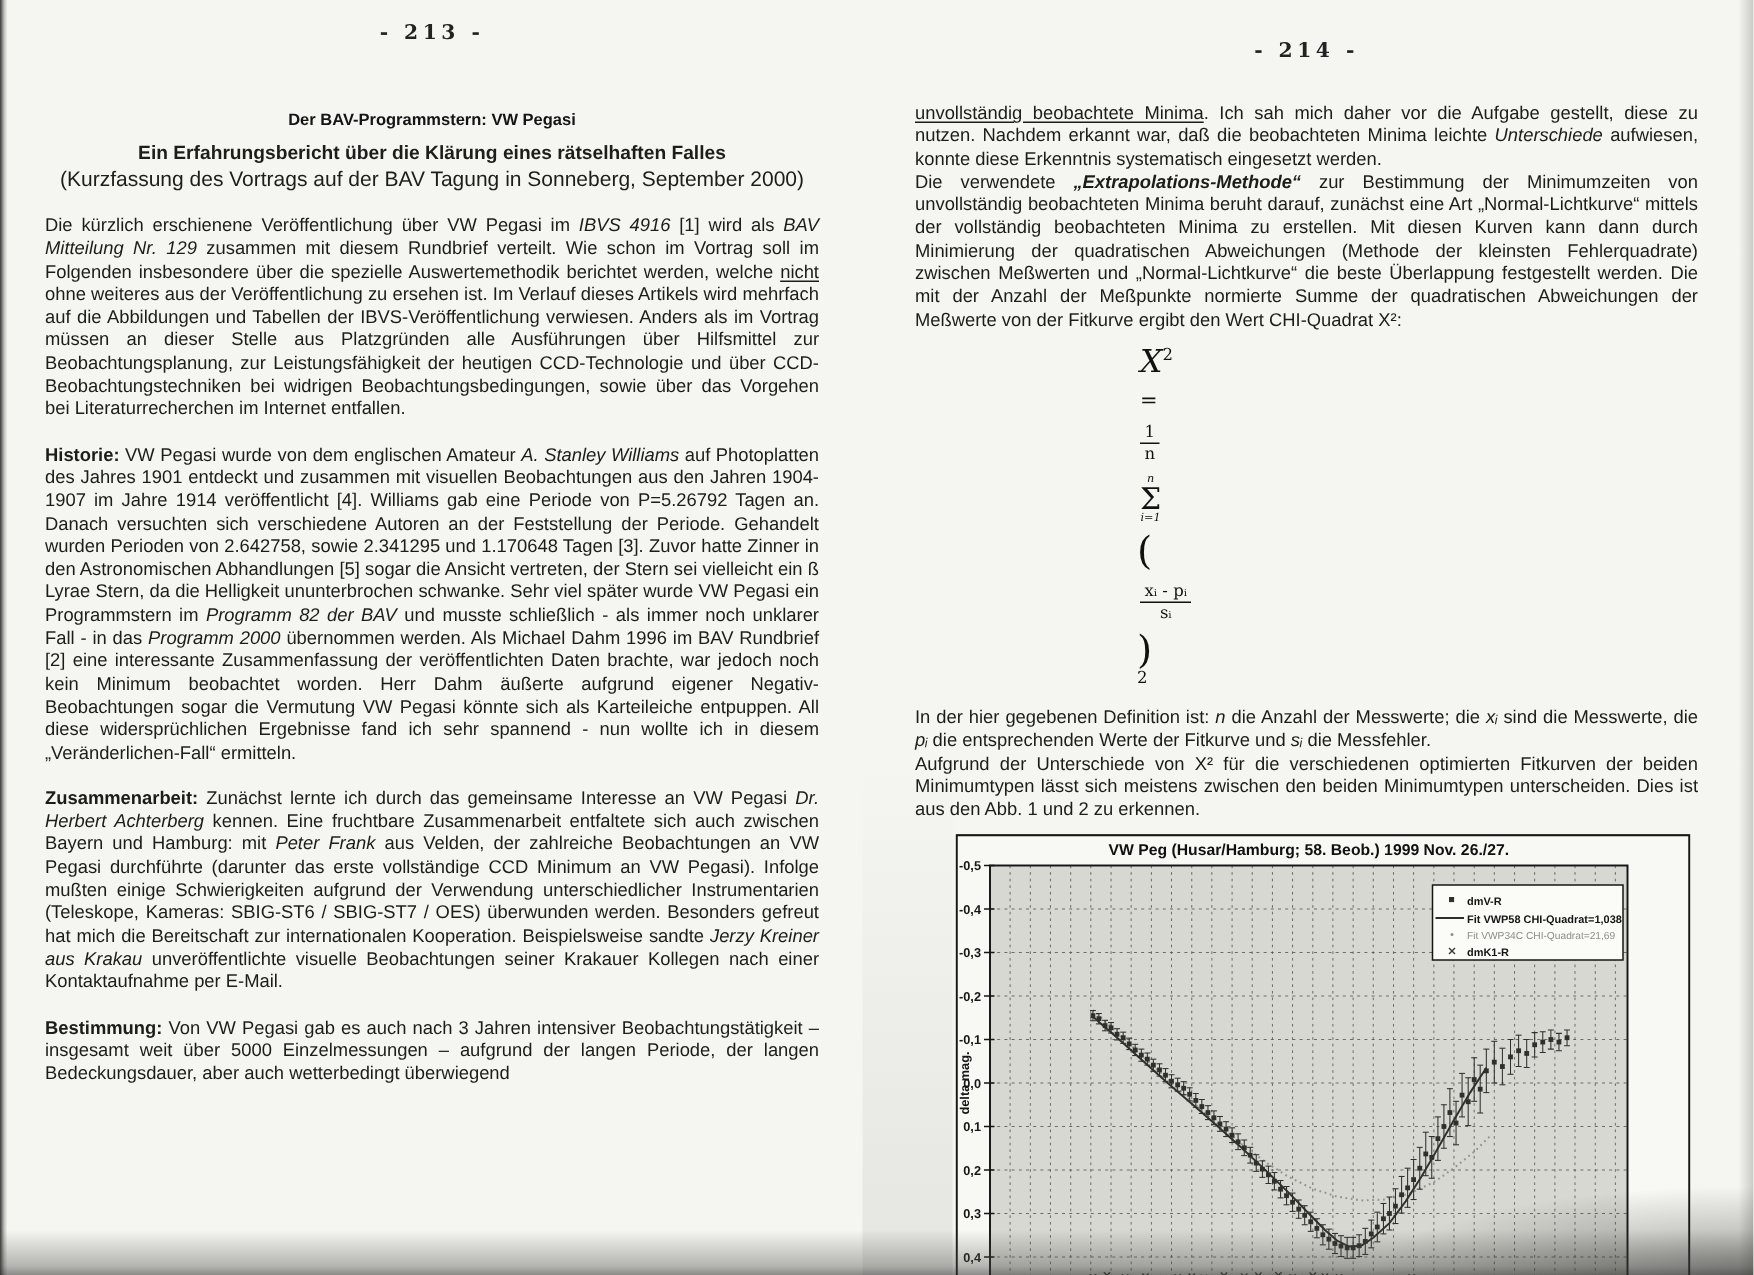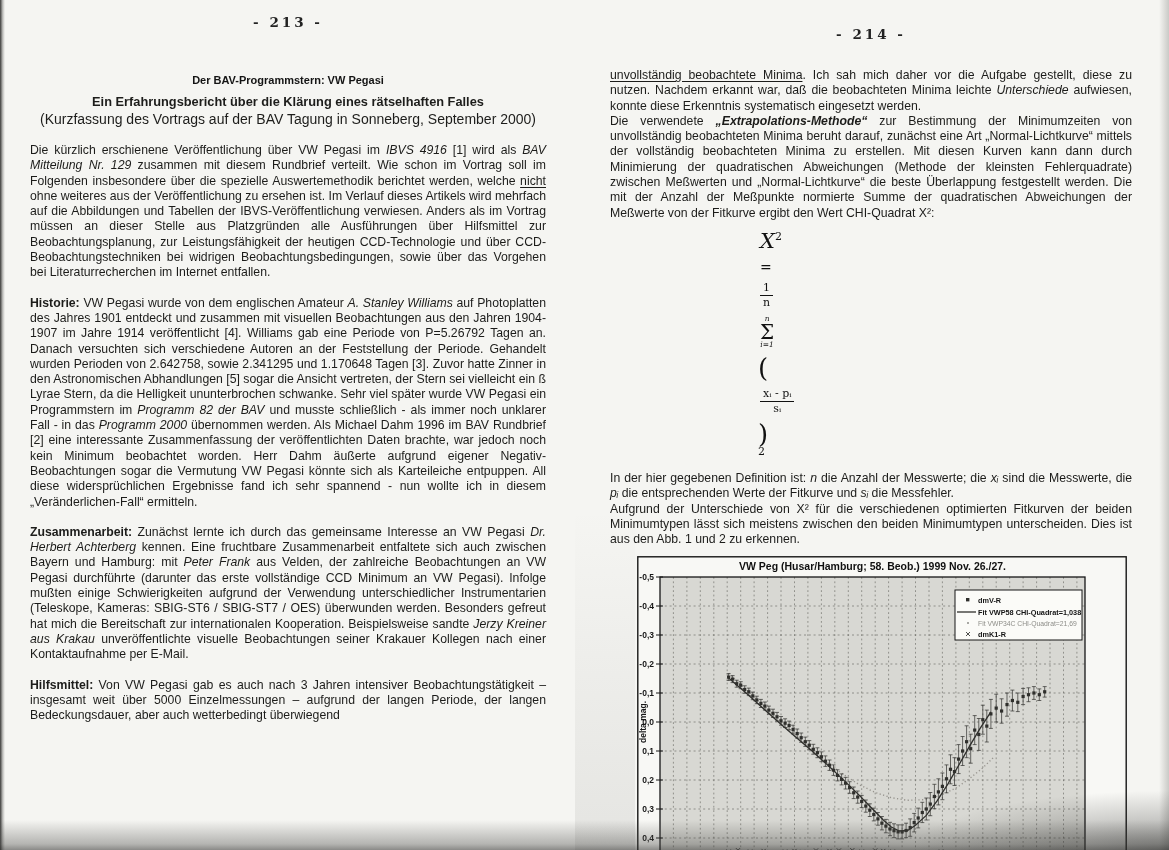--- a/index.html
+++ b/index.html
@@ -88,21 +88,21 @@
 <body>
 
 <div class="page page-left">
   <div class="pagenum">- 213 -</div>
   <h1 class="title">Der BAV-Programmstern: VW Pegasi</h1>
   <div class="subtitle">Ein Erfahrungsbericht über die Klärung eines rätselhaften Falles</div>
   <div class="subtitle-note">(Kurzfassung des Vortrags auf der BAV Tagung in Sonneberg, September 2000)</div>
   <p class="body" style="margin-top:16px">Die kürzlich erschienene Veröffentlichung über VW Pegasi im <i>IBVS 4916</i> [1] wird als <i>BAV Mitteilung Nr. 129</i> zusammen mit diesem Rundbrief verteilt. Wie schon im Vortrag soll im Folgenden insbesondere über die spezielle Auswertemethodik berichtet werden, welche <u>nicht</u> ohne weiteres aus der Veröffentlichung zu ersehen ist. Im Verlauf dieses Artikels wird mehrfach auf die Abbildungen und Tabellen der IBVS-Veröffentlichung verwiesen. Anders als im Vortrag müssen an dieser Stelle aus Platzgründen alle Ausführungen über Hilfsmittel zur Beobachtungsplanung, zur Leistungsfähigkeit der heutigen CCD-Technologie und über CCD-Beobachtungstechniken bei widrigen Beobachtungsbedingungen, sowie über das Vorgehen bei Literaturrecherchen im Internet entfallen.</p>
   <p class="body gap"><b>Historie:</b> VW Pegasi wurde von dem englischen Amateur <i>A. Stanley Williams</i> auf Photoplatten des Jahres 1901 entdeckt und zusammen mit visuellen Beobachtungen aus den Jahren 1904-1907 im Jahre 1914 veröffentlicht [4]. Williams gab eine Periode von P=5.26792 Tagen an. Danach versuchten sich verschiedene Autoren an der Feststellung der Periode. Gehandelt wurden Perioden von 2.642758, sowie 2.341295 und 1.170648 Tagen [3]. Zuvor hatte Zinner in den Astronomischen Abhandlungen [5] sogar die Ansicht vertreten, der Stern sei vielleicht ein ß Lyrae Stern, da die Helligkeit ununterbrochen schwanke. Sehr viel später wurde VW Pegasi ein Programmstern im <i>Programm 82 der BAV</i> und musste schließlich - als immer noch unklarer Fall - in das <i>Programm 2000</i> übernommen werden. Als Michael Dahm 1996 im BAV Rundbrief [2] eine interessante Zusammenfassung der veröffentlichten Daten brachte, war jedoch noch kein Minimum beobachtet worden. Herr Dahm äußerte aufgrund eigener Negativ-Beobachtungen sogar die Vermutung VW Pegasi könnte sich als Karteileiche entpuppen. All diese widersprüchlichen Ergebnisse fand ich sehr spannend - nun wollte ich in diesem „Veränderlichen-Fall“ ermitteln.</p>
   <p class="body gap"><b>Zusammenarbeit:</b> Zunächst lernte ich durch das gemeinsame Interesse an VW Pegasi <i>Dr. Herbert Achterberg</i> kennen. Eine fruchtbare Zusammenarbeit entfaltete sich auch zwischen Bayern und Hamburg: mit <i>Peter Frank</i> aus Velden, der zahlreiche Beobachtungen an VW Pegasi durchführte (darunter das erste vollständige CCD Minimum an VW Pegasi). Infolge mußten einige Schwierigkeiten aufgrund der Verwendung unterschiedlicher Instrumentarien (Teleskope, Kameras: SBIG-ST6 / SBIG-ST7 / OES) überwunden werden. Besonders gefreut hat mich die Bereitschaft zur internationalen Kooperation. Beispielsweise sandte <i>Jerzy Kreiner aus Krakau</i> unveröffentlichte visuelle Beobachtungen seiner Krakauer Kollegen nach einer Kontaktaufnahme per E-Mail.</p>
-  <p class="body gap"><b>Hilfsmittel:</b> Von VW Pegasi gab es auch nach 3 Jahren intensiver Beobachtungstätigkeit – insgesamt weit über 5000 Einzelmessungen – aufgrund der langen Periode, der langen Bedeckungsdauer, aber auch wetterbedingt überwiegend</p>
+  <p class="body gap"><b>Bestimmung:</b> Von VW Pegasi gab es auch nach 3 Jahren intensiver Beobachtungstätigkeit – insgesamt weit über 5000 Einzelmessungen – aufgrund der langen Periode, der langen Bedeckungsdauer, aber auch wetterbedingt überwiegend</p>
 </div>
 
 <div class="page page-right">
   <div class="pagenum">- 214 -</div>
   <p class="body first"><u>unvollständig beobachtete Minima</u>. Ich sah mich daher vor die Aufgabe gestellt, diese zu nutzen. Nachdem erkannt war, daß die beobachteten Minima leichte <i>Unterschiede</i> aufwiesen, konnte diese Erkenntnis systematisch eingesetzt werden.</p>
   <p class="body">Die verwendete <b><i>„Extrapolations-Methode“</i></b> zur Bestimmung der Minimumzeiten von unvollständig beobachteten Minima beruht darauf, zunächst eine Art „Normal-Lichtkurve“ mittels der vollständig beobachteten Minima zu erstellen. Mit diesen Kurven kann dann durch Minimierung der quadratischen Abweichungen (Methode der kleinsten Fehlerquadrate) zwischen Meßwerten und „Normal-Lichtkurve“ die beste Überlappung festgestellt werden. Die mit der Anzahl der Meßpunkte normierte Summe der quadratischen Abweichungen der Meßwerte von der Fitkurve ergibt den Wert CHI-Quadrat X²:</p>
 
   <div class="formula">
     <span class="f-x"><span>X</span><sup class="fsup">2</sup></span>
     <span class="f-eq">=</span>

